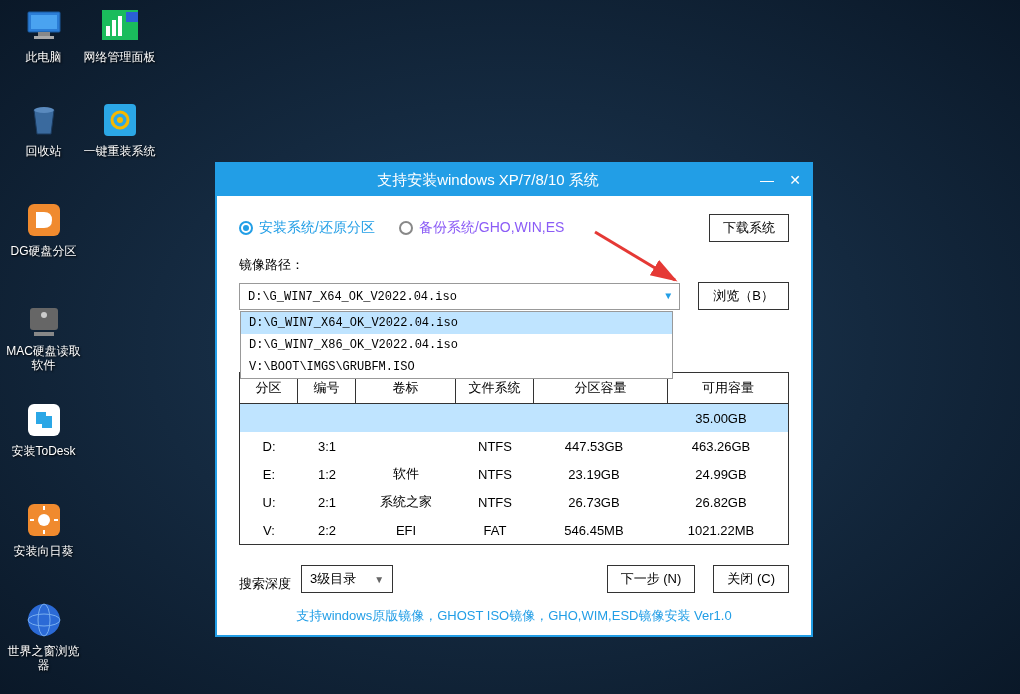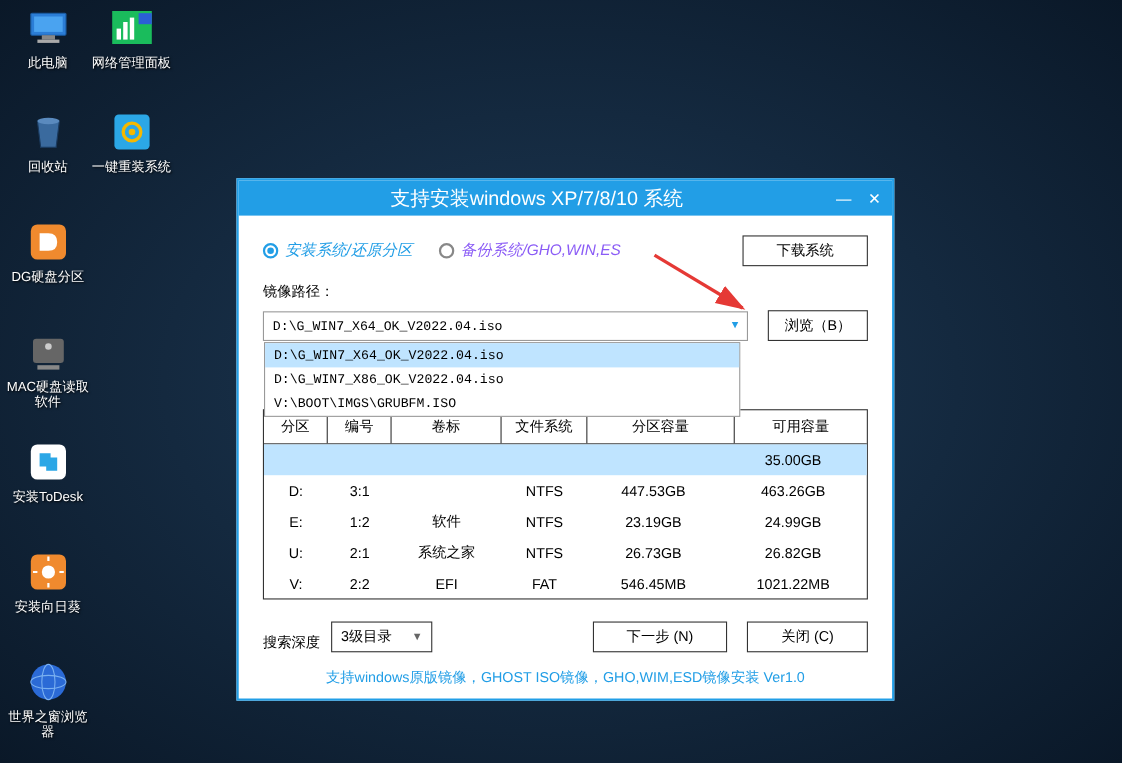--- a/index.html
+++ b/index.html
@@ -46,21 +46,21 @@
   color: #fff;
   height: 32px;
   display: flex;
   align-items: center;
   justify-content: space-between;
   padding: 0 8px 0 0;
 }
 .titlebar .title {
   flex: 1;
   text-align: center;
-  font-size: 18px;
+  font-size: 15px;
 }
 .titlebar .controls { display: flex; gap: 12px; }
 .titlebar .ctrl {
   width: 16px; height: 16px;
   display: flex; align-items: center; justify-content: center;
   cursor: pointer;
   color: #fff;
   font-size: 14px;
 }
 
@@ -70,21 +70,20 @@
   display: flex;
   align-items: center;
   gap: 24px;
   margin-bottom: 14px;
 }
 .radio {
   display: flex;
   align-items: center;
   gap: 6px;
   cursor: pointer;
-  font-style: italic;
 }
 .radio .circle {
   width: 14px; height: 14px;
   border-radius: 50%;
   border: 2px solid #888;
   position: relative;
 }
 .radio.checked .circle { border-color: #229ee6; }
 .radio.checked .circle::after {
   content: '';
@@ -93,21 +92,21 @@
   width: 6px; height: 6px;
   border-radius: 50%;
   background: #229ee6;
 }
 .radio.checked .rlabel { color: #229ee6; }
 .rlabel { font-size: 14px; color: #8b5cf6; }
 
 .btn-outline {
   border: 1px solid #333;
   background: #fff;
-  padding: 4px 30px;
+  padding: 4px 13px;
   font-size: 13px;
   cursor: pointer;
 }
 
 .field-label { font-size: 13px; margin-bottom: 8px; }
 
 .combo-row {
   display: flex;
   gap: 18px;
   margin-bottom: 0;

